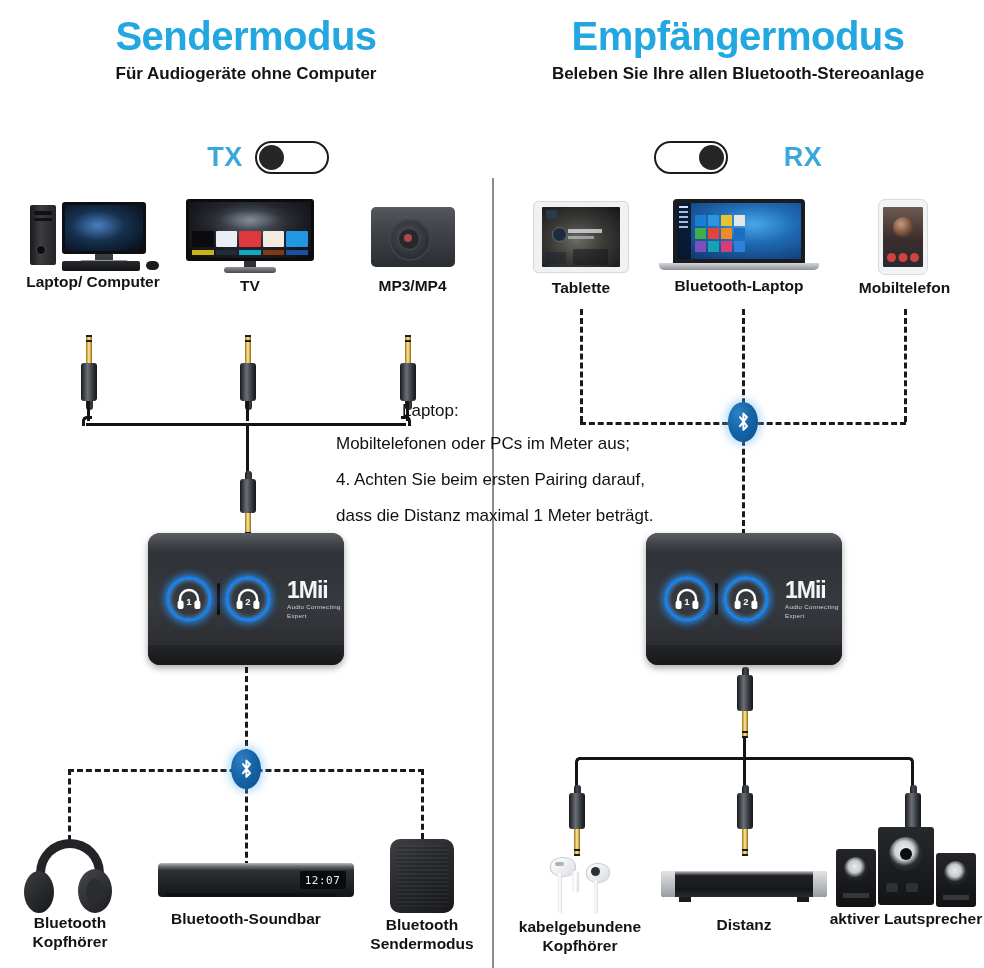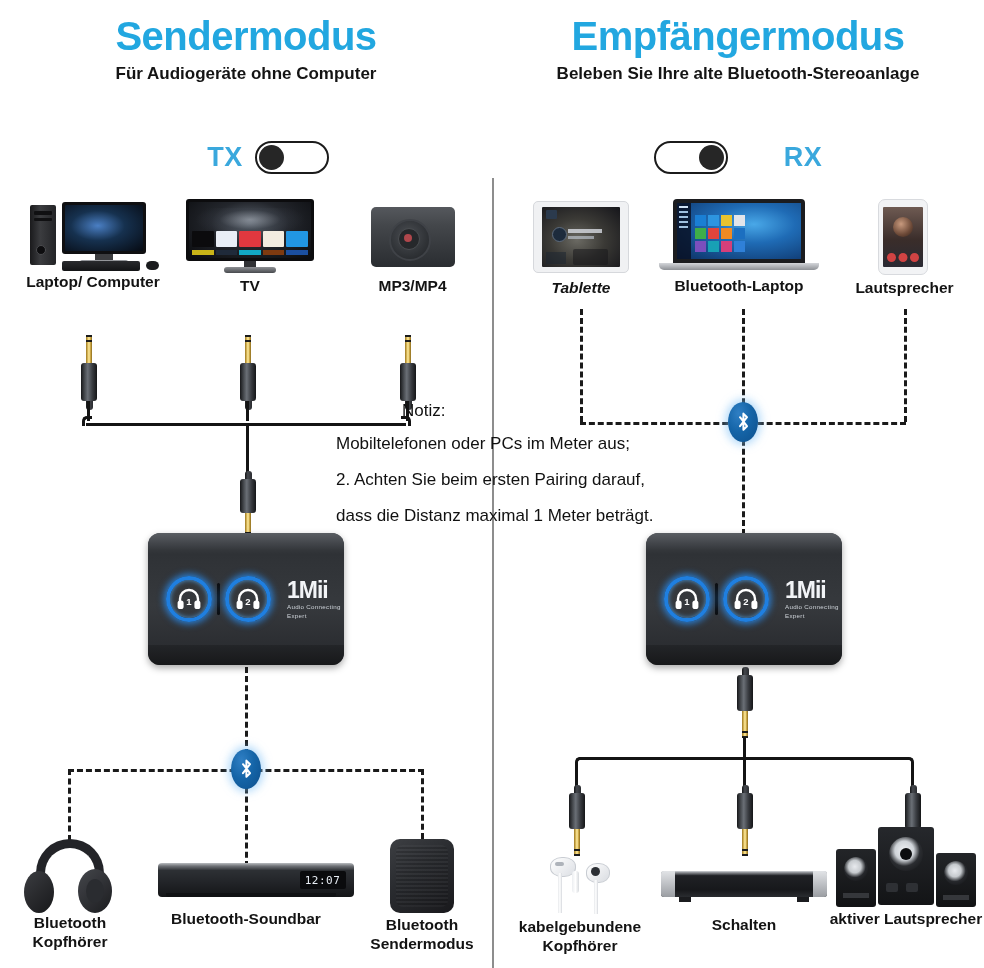--- a/index.html
+++ b/index.html
@@ -538,32 +538,32 @@
         </div>
         <div class="out-caption">Bluetooth</div>
         <div class="out-caption">Sendermodus</div>
       </div>
     </div>
   </div>
 
   <div class="panel panel-right">
 
     <div class="mode-title">Empfängermodus</div>
-    <div class="mode-sub">Beleben Sie Ihre alte Bluetooth-Stereoanlage</div>
+    <div class="mode-sub">Beleben Sie Ihre allen Bluetooth-Stereoanlage</div>
 
     <div class="toggle-row">
       <span class="toggle-track">
         <span class="toggle-knob knob-right"></span>
       </span>
       <span class="toggle-label">RX</span>
     </div>
 
     <div class="src-row">
 
-      <div class="src-item" style="left:24px; top:2px; width:130px;font-style:italic;">
+      <div class="src-item" style="left:24px; top:2px; width:130px;">
         <div class="src-art" style="width:96px;height:76px;">
           <div style="position:absolute;left:0;top:0;width:96px;height:72px;border-radius:5px;background:#f0f1f3;padding:5px 8px;box-sizing:border-box;border:1px solid #d6d8dc;">
             <div class="tab-screen" style="position:relative;width:100%;height:100%;border-radius:1px;overflow:hidden;">
               <div style="position:absolute;left:4px;top:3px;width:11px;height:9px;background:#2b3a4d;border-radius:1px;"></div>
               <div style="position:absolute;left:26px;top:22px;width:34px;height:4px;background:rgba(225,230,238,.75);"></div>
               <div style="position:absolute;left:26px;top:29px;width:26px;height:3px;background:rgba(200,208,220,.6);"></div>
               <div style="position:absolute;left:10px;top:20px;width:13px;height:13px;border-radius:50%;background:#1d2b3c;border:1px solid #5d6b7c;"></div>
               <div style="position:absolute;left:4px;bottom:3px;width:20px;height:12px;background:rgba(30,38,50,.55);"></div>
               <div style="position:absolute;left:40%;bottom:2px;width:45%;height:16px;background:rgba(20,20,24,.5);border-radius:2px;"></div>
             </div>
@@ -607,21 +607,21 @@
         <div class="src-art" style="width:54px;height:78px;">
           <div style="position:absolute;left:0;top:0;width:50px;height:76px;border-radius:7px;background:#f2f3f5;border:1px solid #d8dade;padding:7px 4px;box-sizing:border-box;">
             <div class="phone-screen" style="position:relative;width:100%;height:100%;border-radius:1px;overflow:hidden;">
               <div style="position:absolute;left:50%;top:16%;transform:translateX(-50%);width:20px;height:20px;border-radius:50%;background:radial-gradient(circle at 40% 35%,#c89a7e,#6d4a38 60%,#332119 100%);"></div>
               <div style="position:absolute;left:4px;bottom:5px;width:9px;height:9px;border-radius:50%;background:#d14343;"></div>
               <div style="position:absolute;left:50%;bottom:5px;transform:translateX(-50%);width:9px;height:9px;border-radius:50%;background:#d14343;"></div>
               <div style="position:absolute;right:4px;bottom:5px;width:9px;height:9px;border-radius:50%;background:#d14343;"></div>
             </div>
           </div>
         </div>
-        <div class="src-caption">Lautsprecher</div>
+        <div class="src-caption">Mobiltelefon</div>
       </div>
     </div>
 
     <div>
       <div class="dash-v" style="left:88px; top:300px; height:113px;"></div>
       <div class="dash-v" style="left:250px; top:300px; height:113px;"></div>
       <div class="dash-v" style="left:412px; top:300px; height:113px;"></div>
       <div class="dash-h" style="left:88px; top:413px; width:326px;"></div>
       <div class="dash-v" style="left:250px; top:413px; height:113px;"></div>
 
@@ -725,21 +725,21 @@
       </div>
 
       <div class="out-item" style="left:164px; top:856px; width:176px;">
         <div style="position:relative;width:166px;height:40px;margin:0 auto;">
           <div style="position:absolute;left:0;top:6px;width:166px;height:26px;border-radius:3px;background:linear-gradient(180deg,#d3d6da 0%,#8d9095 6%,#1f2125 18%,#17181b 72%,#2a2c30 100%);"></div>
           <div style="position:absolute;left:0;top:6px;width:14px;height:26px;border-radius:3px 0 0 3px;background:linear-gradient(180deg,#e2e4e7,#9a9da2);"></div>
           <div style="position:absolute;right:0;top:6px;width:14px;height:26px;border-radius:0 3px 3px 0;background:linear-gradient(180deg,#e2e4e7,#9a9da2);"></div>
           <div style="position:absolute;left:18px;top:32px;width:12px;height:5px;background:#1b1c1f;"></div>
           <div style="position:absolute;right:18px;top:32px;width:12px;height:5px;background:#1b1c1f;"></div>
         </div>
-        <div class="out-caption" style="margin-top:10px;">Schalten</div>
+        <div class="out-caption" style="margin-top:10px;">Distanz</div>
       </div>
 
       <div class="out-item" style="left:336px; top:818px; width:156px;">
         <div style="position:relative;width:144px;height:82px;margin:0 auto;">
 
           <div style="position:absolute;left:44px;top:0;width:56px;height:78px;border-radius:3px;background:linear-gradient(180deg,#26282c,#131416);"></div>
           <div style="position:absolute;left:55px;top:10px;width:34px;height:34px;border-radius:50%;background:radial-gradient(circle at 45% 40%,#f0f2f5 0%,#cfd3d8 34%,#2b2d31 56%,#111214 100%);"></div>
           <div style="position:absolute;left:66px;top:21px;width:12px;height:12px;border-radius:50%;background:#0c0d0f;"></div>
           <div style="position:absolute;left:52px;top:56px;width:12px;height:9px;border-radius:2px;background:#2e3034;"></div>
           <div style="position:absolute;left:72px;top:56px;width:12px;height:9px;border-radius:2px;background:#2e3034;"></div>
@@ -751,19 +751,19 @@
           <div style="position:absolute;left:102px;top:26px;width:40px;height:54px;border-radius:3px;background:linear-gradient(180deg,#232528,#111214);"></div>
           <div style="position:absolute;left:110px;top:34px;width:24px;height:24px;border-radius:50%;background:radial-gradient(circle at 45% 40%,#e8eaee 0%,#c6cace 32%,#26282c 56%,#0e0f11 100%);"></div>
           <div style="position:absolute;left:109px;top:68px;width:26px;height:5px;background:#35373b;"></div>
         </div>
         <div class="out-caption">aktiver Lautsprecher</div>
       </div>
     </div>
   </div>
 
   <div class="note">
-    <div class="note-head">Notiz:</div>
+    <div class="note-head">Laptop:</div>
     <div class="note-line">Mobiltelefonen oder PCs im Meter aus;</div>
-    <div class="note-line">2. Achten Sie beim ersten Pairing darauf,</div>
+    <div class="note-line">4. Achten Sie beim ersten Pairing darauf,</div>
     <div class="note-line">dass die Distanz maximal 1 Meter beträgt.</div>
   </div>
 
 </div>
 
 </body></html>

